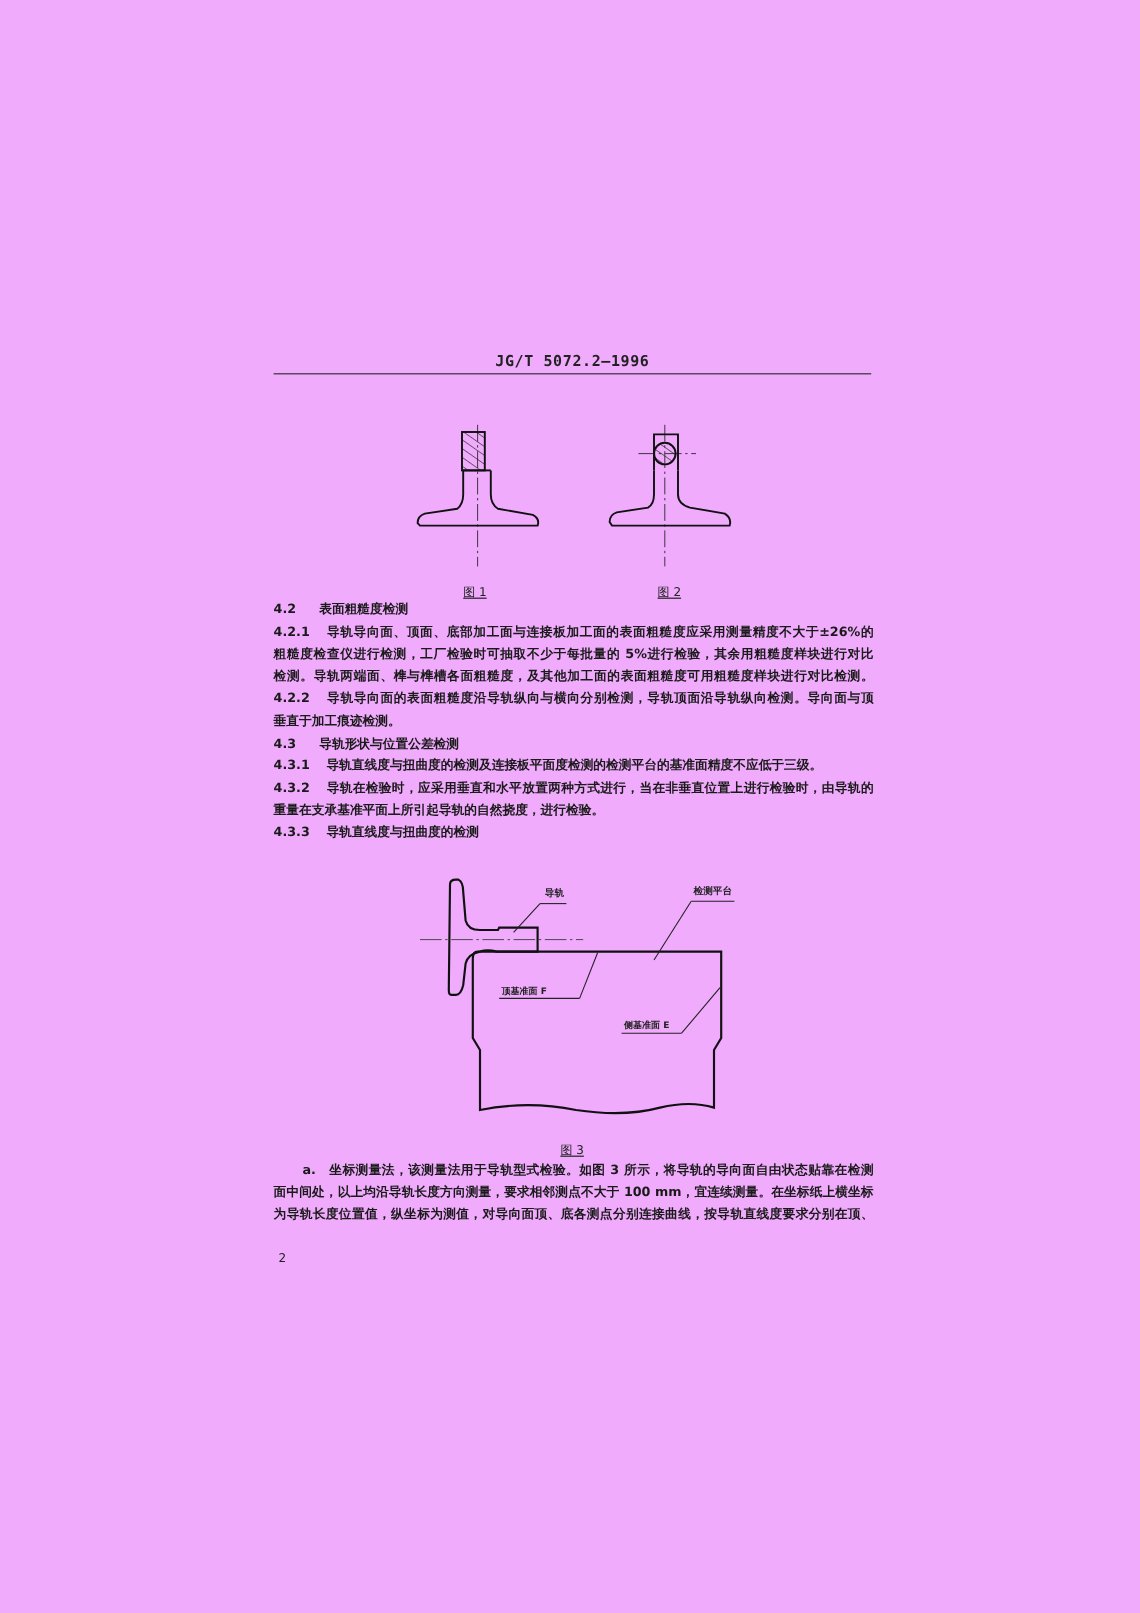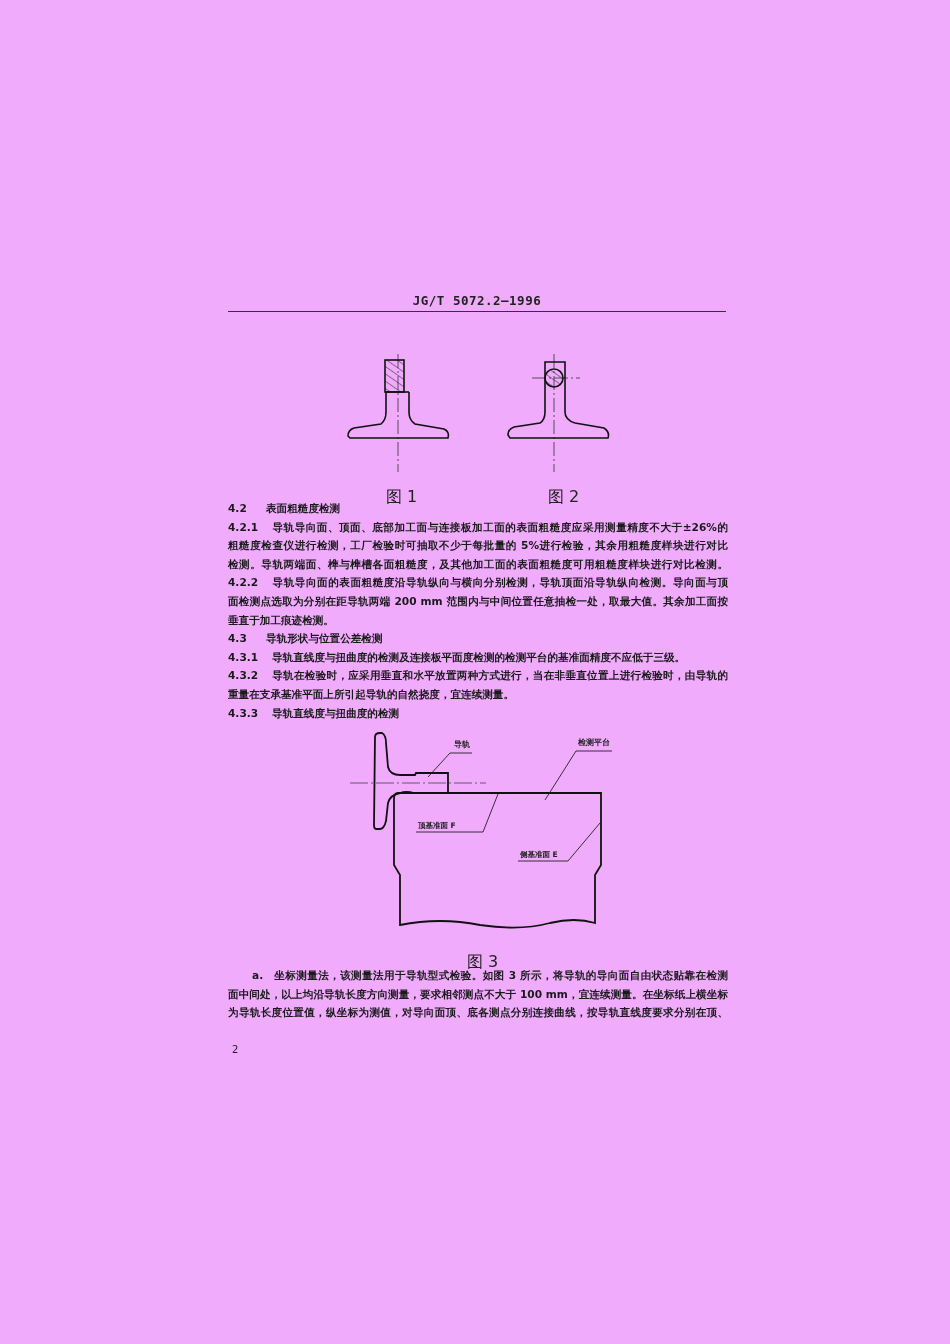--- a/index.html
+++ b/index.html
@@ -4,21 +4,21 @@
 <style>
   html, body { margin:0; padding:0; background:#ffffff; }
   body { width:950px; height:1344px; position:relative; overflow:hidden;
          font-family:"DejaVu Sans", sans-serif; color:#1a1a1a; }
   .page { position:absolute; left:0; top:0; width:950px; height:1344px; background:#f0abfc; }
   .header { position:absolute; left:228px; top:293px; width:498px; text-align:center;
             font-family:"DejaVu Sans Mono", monospace; font-size:12.5px; font-weight:bold; letter-spacing:0.5px; color:#222; }
   .header-rule { position:absolute; left:228px; top:311px; width:498px; height:0;
                  border-top:1.2px solid #333; }
   .fig { position:absolute; }
-  .caption { position:absolute; font-size:16px; color:#222; }
+  .caption { position:absolute; font-size:10px; color:#222;text-decoration:underline; }
   .text { position:absolute; left:228px; width:500px; font-size:10.6px; line-height:18.6px; color:#1a1a1a; font-weight:bold; }
   .line { white-space:nowrap; display:block; height:18.6px; }
   .justify { text-align:justify; text-align-last:justify; }
   .num { display:inline-block; width:38px; }
   .numwide { display:inline-block; width:44px; }
   .indent { padding-left:24px; }
   .pagenum { position:absolute; left:232px; top:1044px; font-size:10px; color:#222; }
   svg text { font-family:"DejaVu Sans", sans-serif; }
 </style>
 </head>
@@ -50,26 +50,25 @@
     <path d="M45,42 L45,62 Q45,70 40,73 L14,77 Q8,79 8,85 L10,88 L108,88 Q110,82 104,78 L75,73 Q65,70 65,62 L65,42" fill="none" stroke="#111" stroke-width="1.6"></path>
   </svg>
   <div class="caption" style="left:548px;top:487px">图 2</div>
 
   <div class="text" style="top:499px">
     <span class="line"><span class="num">4.2</span><span>表面粗糙度检测</span></span>
     <span class="line justify"><span class="numwide">4.2.1</span><span>导轨导向面、顶面、底部加工面与连接板加工面的表面粗糙度应采用测量精度不大于±26%的</span></span>
     <span class="line justify">粗糙度检查仪进行检测，工厂检验时可抽取不少于每批量的 5%进行检验，其余用粗糙度样块进行对比</span>
     <span class="line justify">检测。导轨两端面、榫与榫槽各面粗糙度，及其他加工面的表面粗糙度可用粗糙度样块进行对比检测。</span>
     <span class="line justify"><span class="numwide">4.2.2</span><span>导轨导向面的表面粗糙度沿导轨纵向与横向分别检测，导轨顶面沿导轨纵向检测。导向面与顶</span></span>
-    <span class="line justify">面检测点选取为分别在距导轨两端 200 mm 范围内与中间位置任意抽检一处，取最大值。其余加工面按</span>
     <span class="line">垂直于加工痕迹检测。</span>
     <span class="line"><span class="num">4.3</span><span>导轨形状与位置公差检测</span></span>
     <span class="line"><span class="numwide">4.3.1</span><span>导轨直线度与扭曲度的检测及连接板平面度检测的检测平台的基准面精度不应低于三级。</span></span>
     <span class="line justify"><span class="numwide">4.3.2</span><span>导轨在检验时，应采用垂直和水平放置两种方式进行，当在非垂直位置上进行检验时，由导轨的</span></span>
-    <span class="line">重量在支承基准平面上所引起导轨的自然挠度，宜连续测量。</span>
+    <span class="line">重量在支承基准平面上所引起导轨的自然挠度，进行检验。</span>
     <span class="line"><span class="numwide">4.3.3</span><span>导轨直线度与扭曲度的检测</span></span>
   </div>
 
   <svg class="fig" style="left:350px;top:725px" width="270" height="210" viewBox="0 0 270 210">
 
     <path d="M25,12 Q25,8 30,8 L32,8 Q36,10 36,18 L38,42 Q40,50 50,50 L65,50 L66,48 L98,48 L98,68 L64,68 Q56,66 50,68 Q40,70 38,78 L36,96 Q34,104 30,104 L26,104 Q24,104 24,100 Z" fill="none" stroke="#111" stroke-width="1.8"></path>
 
     <line x1="0" y1="58" x2="136" y2="58" stroke="#444" stroke-width="0.8" stroke-dasharray="18,3,2,3"></line>
 
     <path d="M48,68 Q44,68 44,74 L44,140 L50,150 L50,200 Q90,192 130,200 Q170,206 200,198 Q225,192 245,198 L245,150 L251,140 L251,68 Z" fill="none" stroke="#111" stroke-width="1.8"></path>

